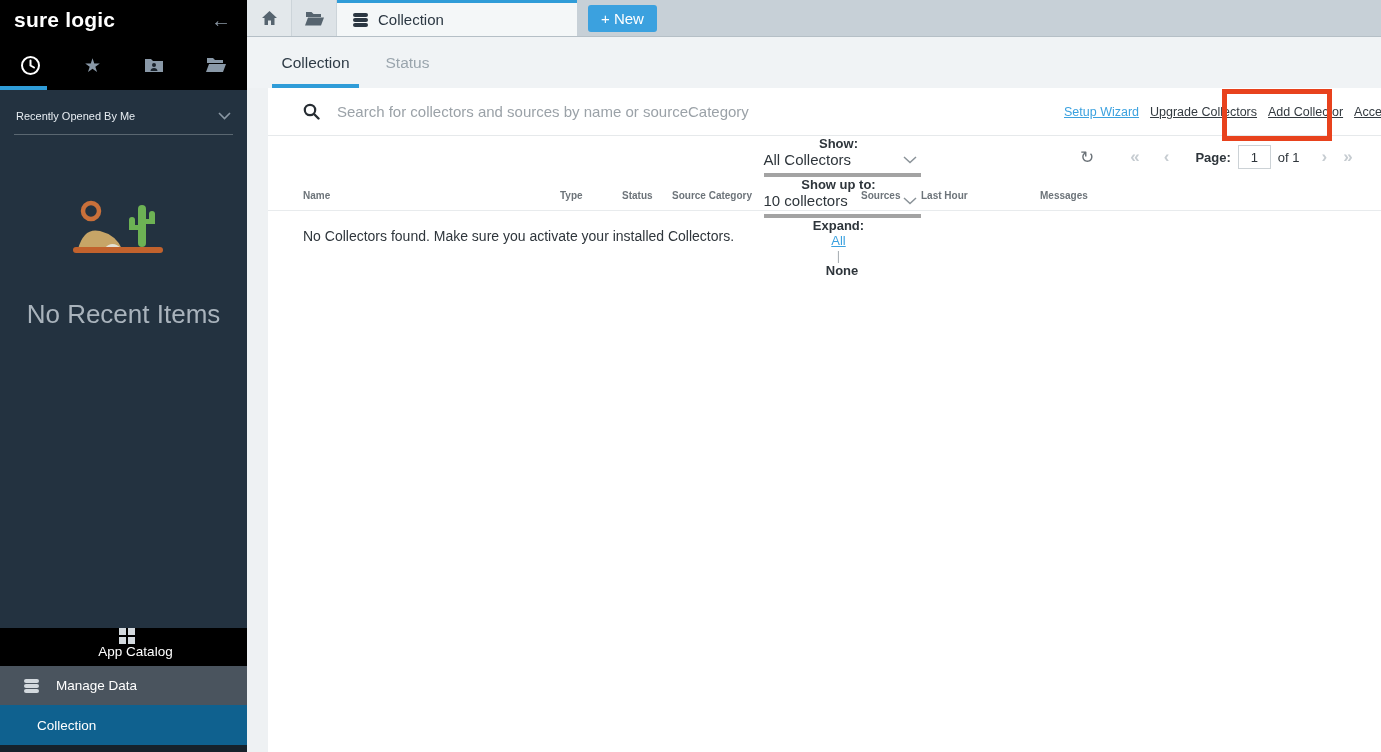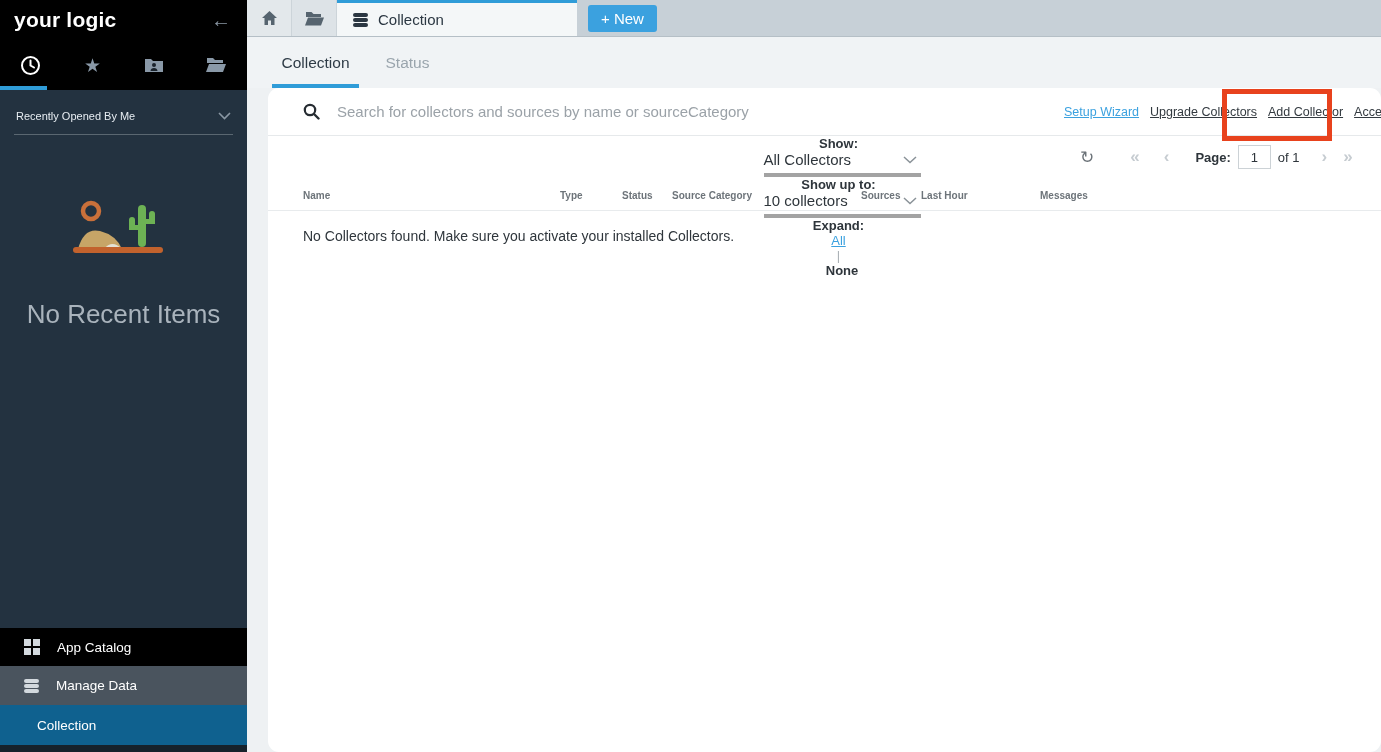--- a/index.html
+++ b/index.html
@@ -17,21 +17,21 @@
   .active-indicator { position: absolute; left: 0; bottom: 0; width: 47px; height: 4px; background: #2f9cd8; }
   .nav-panel { height: 538px; color: #dfe6ec; }
   .recents-select { margin: 0 14px; padding: 20px 2px 12px 2px; display: flex; align-items: center; justify-content: space-between; border-bottom: 1px solid #5a6771; cursor: pointer; }
   .recents-select .label { font-size: 11px; color: #e7edf2; }
   .empty-state { text-align: center; }
   .illustration { margin-top: 62px; }
   .empty-title { margin-top: 26px; font-size: 26px; font-weight: 400; color: #a9b3bc; }
   .empty-caption { margin: 13px auto 0; width: 232px; font-size: 15px; line-height: 1.32; color: #909ba5; }
   .bottom-nav { position: absolute; left: 0; bottom: 0; width: 247px; }
   .bn-item { display: flex; align-items: center; cursor: pointer; color: #fff; font-size: 13.5px; }
-  .bn-app-catalog { height: 38px; background: #000; padding-left: 24px; }
+  .bn-app-catalog { height: 38px; background: #000; padding-left: 24px; flex-direction: column; }
   .bn-manage-data { height: 39px; background: #4a545e; padding-left: 23px; }
   .bn-collection { height: 40px; background: #0f618f; padding-left: 37px; }
   .bn-item .bn-icon { width: 17px; margin-right: 16px; display: inline-flex; }
   .bn-strip { height: 7px; background: #16222c; }
   .grid-icon { display: grid; grid-template-columns: 7px 7px; grid-template-rows: 7px 7px; gap: 2px; }
   .grid-icon span { background: #d3d9de; }
 
   
   .main { position: absolute; left: 247px; top: 0; width: 1134px; height: 752px; background: #eef1f3; }
   .tab-strip { height: 37px; background: #c7d0d7; border-bottom: 1px solid #b5bfc6; display: flex; align-items: stretch; }
@@ -40,21 +40,21 @@
   .ts-folder { background: #dde3e7; border-right: 1px solid #ccd4d9; }
   .active-tab { width: 240px; background: #f4f7f8; border-top: 3px solid #2f9cd8; display: flex; align-items: center; padding-left: 15px; gap: 9px; cursor: pointer; }
   .active-tab .tab-label { font-size: 15px; color: #2b3742; }
   .new-btn { margin: 5px 0 5px 11px; align-self: center; height: 27px; padding: 0 13px; background: #3ba1df; border: none; border-radius: 3px; color: #fff; font-size: 15px; font-family: "Liberation Sans", sans-serif; cursor: pointer; }
   .subtab-row { height: 51px; background: #f0f3f5; display: flex; align-items: stretch; padding-left: 25px; }
   .subtab { width: 87px; margin-right: 5px; display: flex; align-items: center; justify-content: center; font-size: 15.5px; position: relative; cursor: pointer; }
   .subtab.active { color: #2e3b46; }
   .subtab.active::after { content: ""; position: absolute; left: 0; bottom: 0; width: 100%; height: 4px; background: #2f9cd8; }
   .subtab.inactive { color: #9aa5ad; }
 
-  .content-panel { position: absolute; left: 21px; top: 88px; right: 0; bottom: 0; background: #fff; overflow: hidden; border-radius: 11px; }
+  .content-panel { position: absolute; left: 21px; top: 88px; right: 0; bottom: 0; background: #fff; overflow: hidden; }
   .search-row { height: 48px; border-bottom: 1px solid #e6e9eb; display: flex; align-items: center; padding-left: 35px; position: relative; }
   .search-placeholder { margin-left: 17px; font-size: 15px; color: #9ba2a8; }
   .links-row { position: absolute; left: 796px; top: 0; height: 100%; display: flex; align-items: center; gap: 11px; white-space: nowrap; }
   .hdr-link { font-size: 12.5px; font-weight: 400; color: #333a40; text-decoration: underline; cursor: pointer; }
   .hdr-link.blue { color: #3ba1df; }
 
   .controls-row { height: 42px; display: flex; align-items: center; padding-left: 35px; position: relative; font-size: 13px; color: #2e353b; flex-direction: column; }
   .ctl-label { font-weight: bold; margin-right: 7px; }
   .dropdown { width: 157px; display: flex; align-items: center; justify-content: space-between; border-bottom: 4px solid #a3a3a3; padding: 0 4px 5px 0; cursor: pointer; }
   .dropdown .dd-value { font-size: 15px; color: #2e353b; }
@@ -79,21 +79,21 @@
 
   .red-annotation { position: absolute; left: 1222px; top: 89px; width: 110px; height: 52px; border: 5px solid #e8421d; z-index: 20; pointer-events: none; }
 </style>
 </head>
 <body>
 
 <div class="root">
 
   <div class="sidebar">
     <div class="logo-bar">
-      <span class="logo">your logic</span>
+      <span class="logo">sure logic</span>
       <span class="collapse-arrow">←</span>
     </div>
 
     <div class="icon-bar">
       <div class="icon-slot">
         <svg width="21" height="21" viewBox="0 0 21 21">
           <circle cx="10.5" cy="10.5" r="8.5" fill="none" stroke="#fff" stroke-width="2"></circle>
           <path d="M10.5 5.5 V10.5 L14 12.5" fill="none" stroke="#fff" stroke-width="2" stroke-linecap="round"></path>
         </svg>
       </div>

